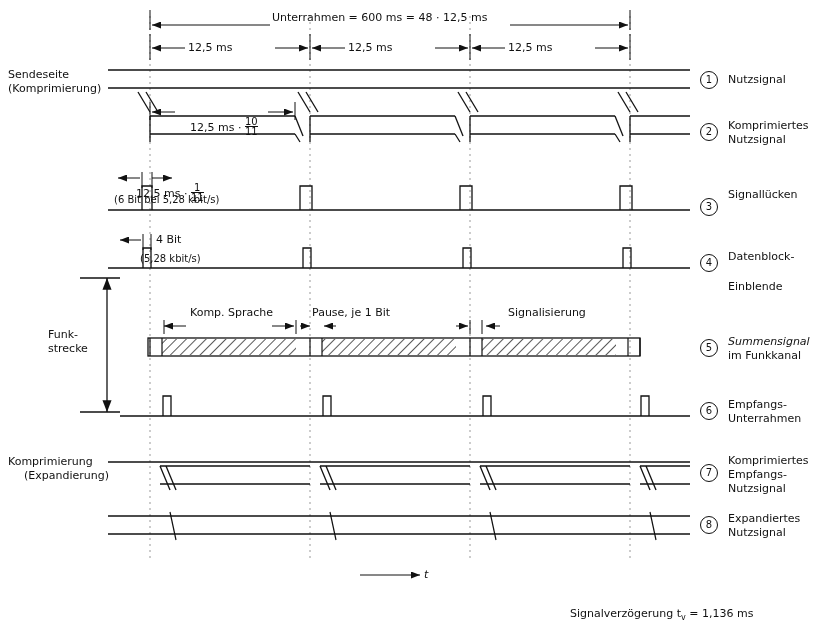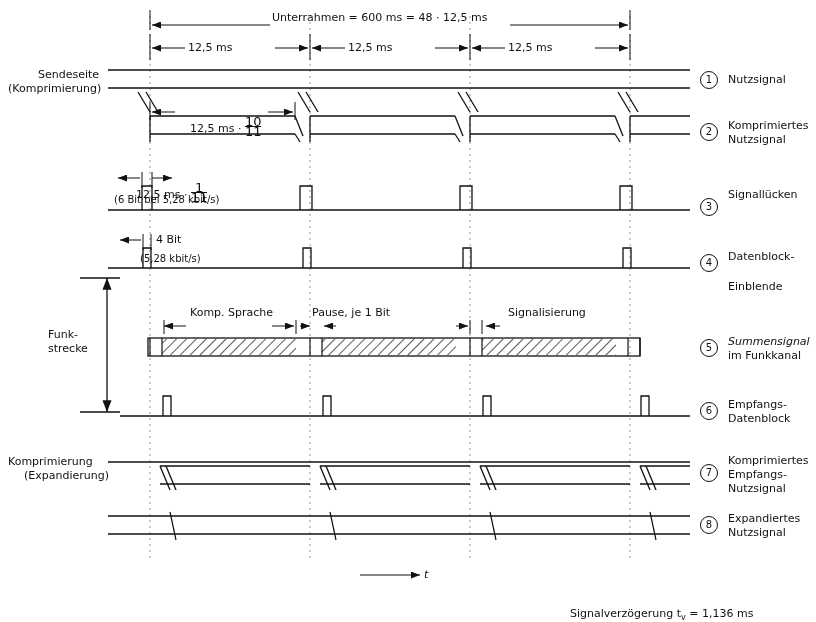--- a/index.html
+++ b/index.html
@@ -36,21 +36,21 @@
     font-size: 10px;
     line-height: 15px;
     text-align: center;
     color: #111;
     background: #fff;
   }
   .frac {
     display: inline-block;
     text-align: center;
     vertical-align: -4px;
-    font-size: 13px;
+    font-size: 10px;
     line-height: 9px;
   }
   .frac .num { display: block; }
   .frac .den { display: block; border-top: 1px solid #111; }
   svg { position: absolute; left: 0; top: 0; }
 </style>
 </head>
 <body>
 
 <div id="stage">
@@ -243,21 +243,21 @@
       <line x1="360" y1="575" x2="420" y2="575" marker-end="url(#arrR)" stroke-width="1"></line>
     </g>
   </svg>
 
   <div class="lbl" style="left:272px; top:11px;">Unterrahmen = 600 ms = 48 · 12,5 ms</div>
 
   <div class="lbl" style="left:188px; top:41px;">12,5 ms</div>
   <div class="lbl" style="left:348px; top:41px;">12,5 ms</div>
   <div class="lbl" style="left:508px; top:41px;">12,5 ms</div>
 
-  <div class="lbl" style="left:8px; top:68px;margin-left:30px;">Sendeseite</div>
+  <div class="lbl" style="left:8px; top:68px;">Sendeseite</div>
   <div class="lbl" style="left:8px; top:82px;">(Komprimierung)</div>
 
   <div class="lbl" style="left:48px; top:328px;">Funk-</div>
   <div class="lbl" style="left:48px; top:342px;">strecke</div>
 
   <div class="lbl" style="left:8px; top:455px;">Komprimierung</div>
   <div class="lbl" style="left:24px; top:469px;">(Expandierung)</div>
 
   <div class="lbl" style="left:176px; top:104px;">
     <span>12,5 ms · </span><span class="frac"><span class="num">10</span><span class="den">11</span></span>
@@ -288,21 +288,21 @@
   <div class="circ" style="left:700px; top:254px;">4</div>
   <div class="lbl" style="left:728px; top:250px;">Datenblock-</div>
   <div class="lbl" style="left:728px; top:264px;margin-top:16px;">Einblende</div>
 
   <div class="circ" style="left:700px; top:339px;">5</div>
   <div class="lbl" style="left:728px; top:335px;font-style:italic;">Summensignal</div>
   <div class="lbl" style="left:728px; top:349px;">im Funkkanal</div>
 
   <div class="circ" style="left:700px; top:402px;">6</div>
   <div class="lbl" style="left:728px; top:398px;">Empfangs-</div>
-  <div class="lbl" style="left:728px; top:412px;">Datenblock</div>
+  <div class="lbl" style="left:728px; top:412px;">Unterrahmen</div>
 
   <div class="circ" style="left:700px; top:464px;">7</div>
   <div class="lbl" style="left:728px; top:454px;">Komprimiertes</div>
   <div class="lbl" style="left:728px; top:468px;">Empfangs-</div>
   <div class="lbl" style="left:728px; top:482px;">Nutzsignal</div>
 
   <div class="circ" style="left:700px; top:516px;">8</div>
   <div class="lbl" style="left:728px; top:512px;">Expandiertes</div>
   <div class="lbl" style="left:728px; top:526px;">Nutzsignal</div>
 

